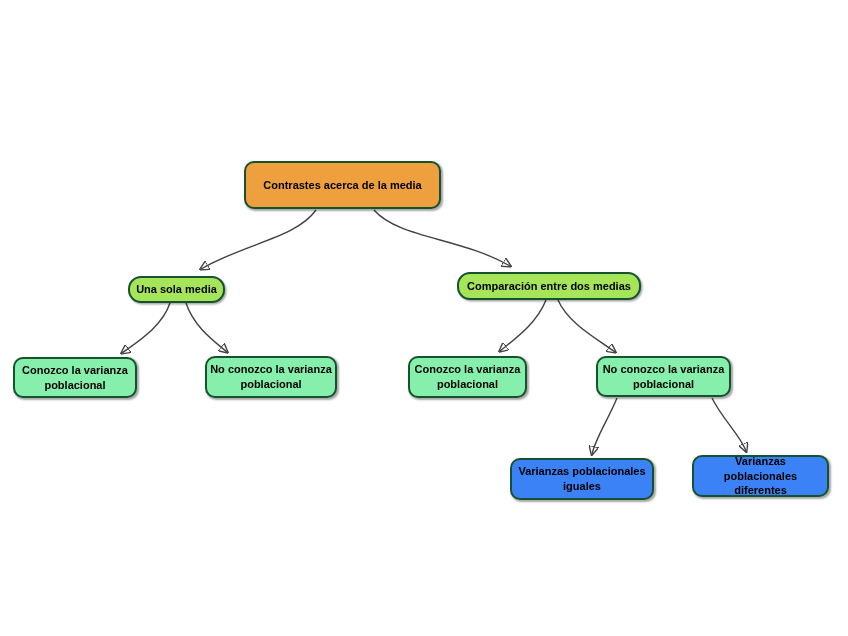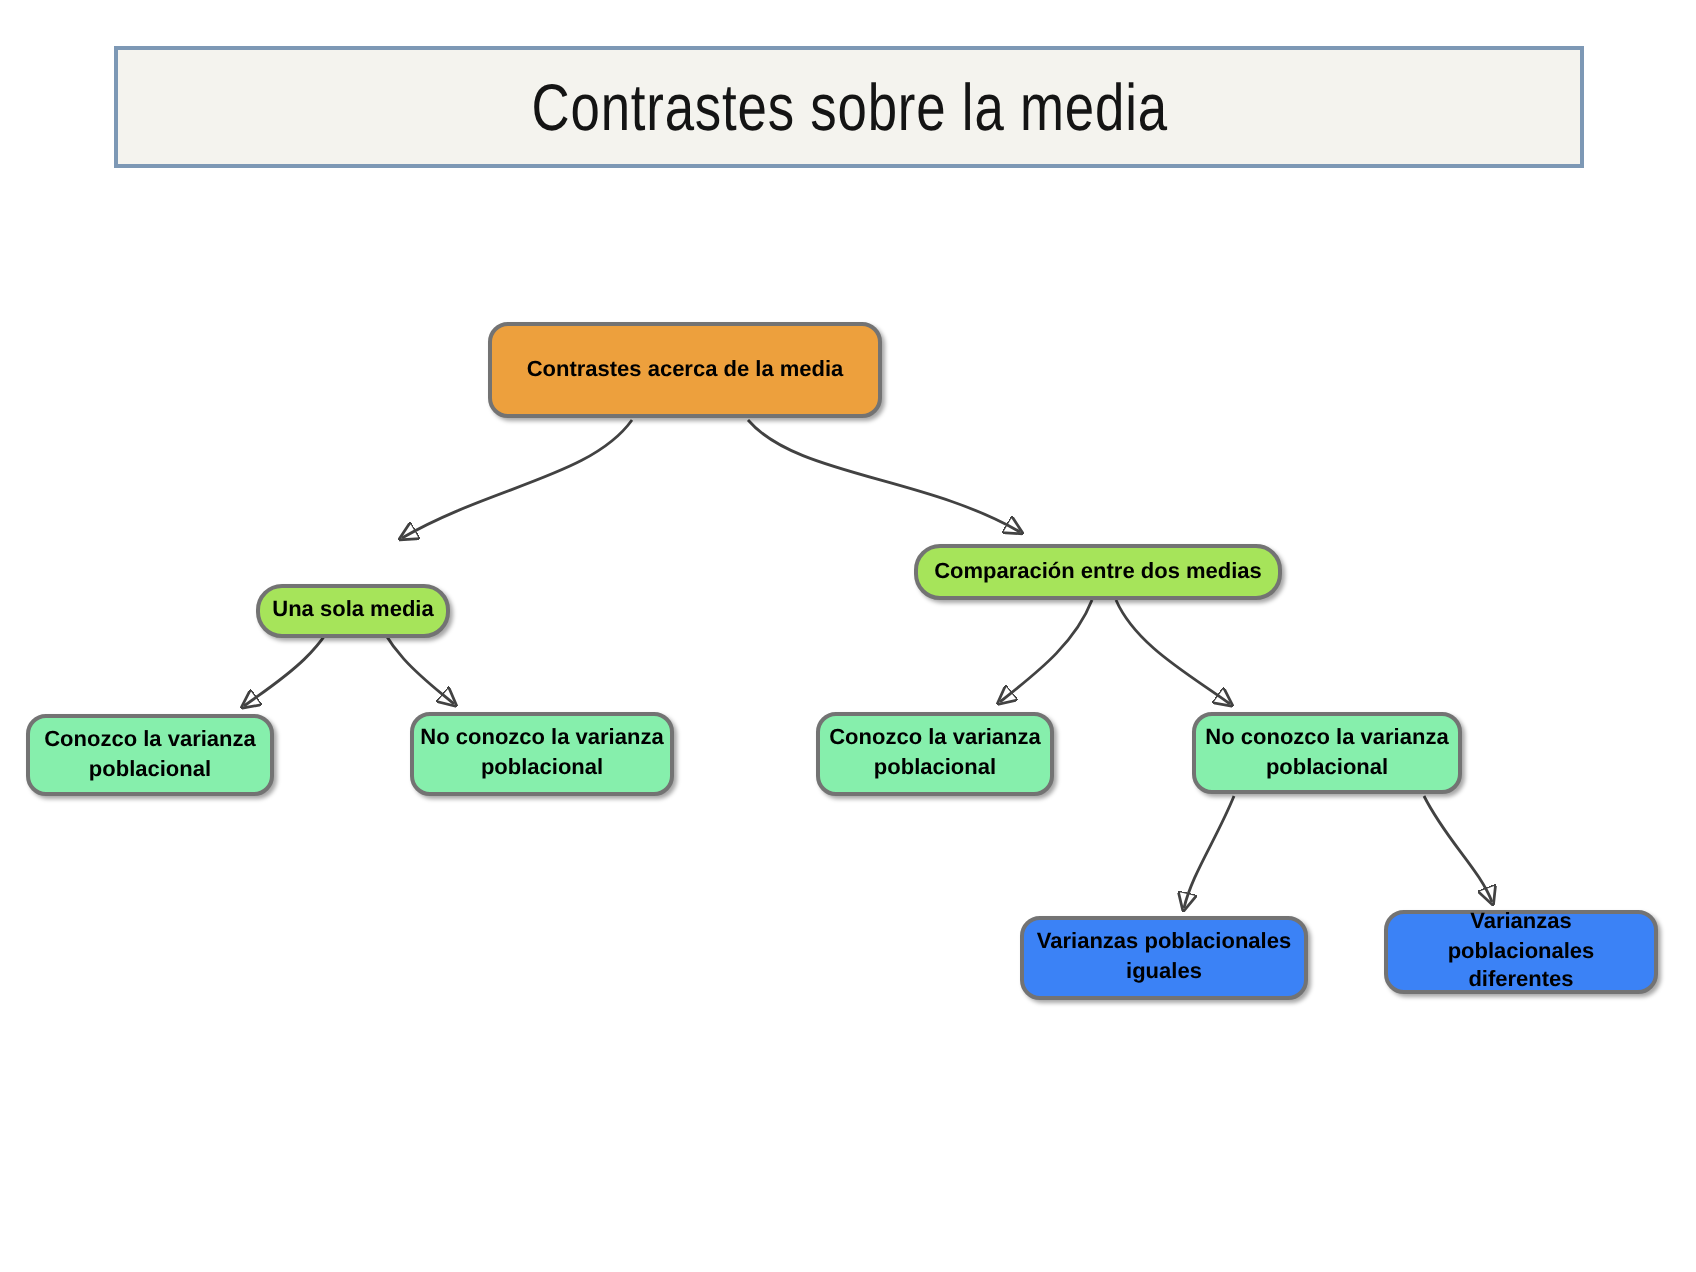--- a/index.html
+++ b/index.html
@@ -35,41 +35,41 @@
     color: #141414;
     letter-spacing: 0.5px;
     transform: scaleX(0.80);
     transform-origin: center;
     white-space: nowrap;
   }
   
   .node {
     position: absolute;
     box-sizing: border-box;
-    border: 2px solid #737373;
+    border: 2px solid #14532d;
     border-radius: 10px;
     display: flex;
     align-items: center;
     justify-content: center;
     text-align: center;
     font-size: 11px;
     font-weight: 700;
     color: #000000;
     line-height: 1.35;
     white-space: pre-line;
     box-shadow: 1.5px 1.5px 2px rgba(0,0,0,0.35);
     padding: 0 3px;
   }
   .node.root   { background: #eda03d; }
   .node.branch { background: #a6e45a; border-radius: 13px; }
   .node.pink   { background: #86efac; }
   .node.yellow { background: #3b82f6; }
 
   .n-root   { left: 244px; top: 161px; width: 197px; height: 48px; }
-  .n-una    { left: 128px; top: 292px; width: 97px;  height: 27px; }
+  .n-una    { left: 128px; top: 276px; width: 97px;  height: 27px; }
   .n-comp   { left: 457px; top: 272px; width: 184px; height: 28px; }
   .n-pink1  { left: 13px;  top: 357px; width: 124px; height: 41px; }
   .n-pink2  { left: 205px; top: 356px; width: 132px; height: 42px; }
   .n-pink3  { left: 408px; top: 356px; width: 119px; height: 42px; }
   .n-pink4  { left: 596px; top: 356px; width: 135px; height: 41px; }
   .n-yel1   { left: 510px; top: 458px; width: 144px; height: 42px; }
   .n-yel2   { left: 692px; top: 455px; width: 137px; height: 42px; }
 
   
   .edges {
@@ -84,23 +84,20 @@
     fill: none;
     stroke: #424242;
     stroke-width: 1.4;
   }
 </style>
 </head>
 <body>
 
 <div class="stage">
 
-  <div class="title-box">
-    <span class="title-text">Contrastes sobre la media</span>
-  </div>
 
   <svg class="edges" viewBox="0 0 848 636" xmlns="http://www.w3.org/2000/svg">
     <defs>
       <marker id="arrow" viewBox="0 0 10 10" refX="8" refY="5" markerWidth="7" markerHeight="7" orient="auto-start-reverse">
         <path d="M0,0 L10,5 L0,10 z" fill="#424242" stroke="none"></path>
       </marker>
     </defs>
     <path d="M 316 210 C 296 238 246 243 201 269" marker-end="url(#arrow)"></path>
     <path d="M 374 210 C 398 238 462 238 510 266" marker-end="url(#arrow)"></path>
     <path d="M 170 303 C 162 327 137 342 122 353" marker-end="url(#arrow)"></path>

